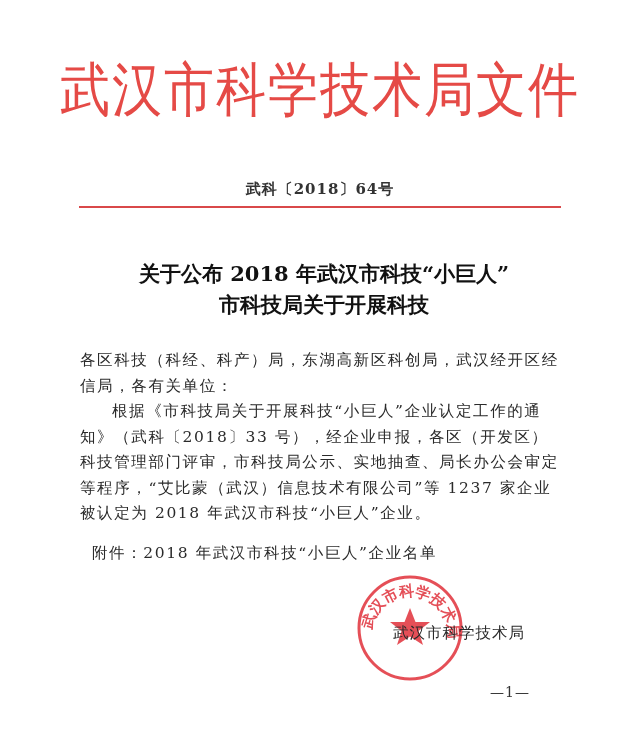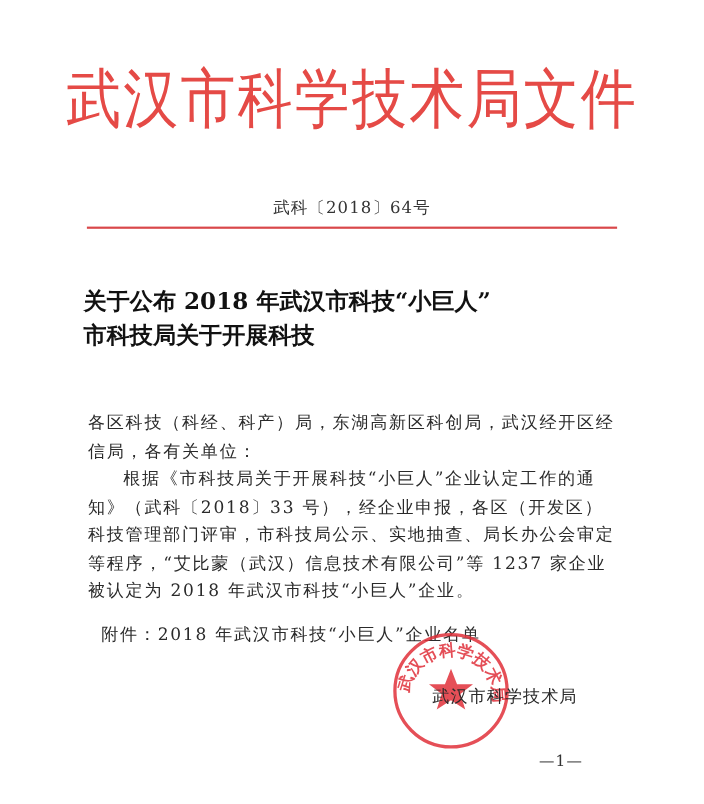--- a/index.html
+++ b/index.html
@@ -5,28 +5,28 @@
   html, body { margin: 0; padding: 0; background: #ffffff; }
   body { width: 640px; height: 731px; position: relative; overflow: hidden;
          font-family: "DejaVu Serif", "Liberation Serif", serif; color: #1a1a1a; }
   .page { position: absolute; left: 0; top: 0; width: 590px; height: 731px; background: #fff; }
 
   .masthead { position: absolute; left: 60px; top: 52px; width: 520px; text-align: center;
               font-family: "DejaVu Serif", serif; font-size: 50px; color: #e54a46;
               letter-spacing: 2px; line-height: 64px; transform: scaleY(1.18); transform-origin: top center; }
 
   .docno { position: absolute; left: 0; top: 180px; width: 640px; text-align: center;
-           font-size: 15px; color: #333; letter-spacing: 1px; }
+           font-size: 15px; color: #333; letter-spacing: 1px; font-weight: bold; }
 
   .redline { position: absolute; left: 79px; top: 206px; width: 482px; height: 2px; background: #d9484a; }
 
-  .title { position: absolute; left: 76px; top: 258px; width: 520px; 
+  .title { position: absolute; left: 64px; top: 258px; width: 520px; text-align: center;
            font-size: 21px; font-weight: bold; line-height: 31px; color: #111; }
 
-  .body { position: absolute; left: 80px; top: 372px; width: 480px; font-size: 15.5px;
+  .body { position: absolute; left: 80px; top: 348px; width: 480px; font-size: 15.5px;
           line-height: 25.5px; color: #2a2a2a; letter-spacing: 1.6px; }
   .body p { margin: 0; }
   .indent { text-indent: 32px; }
   .attach { margin-top: 14px !important; text-indent: 0; padding-left: 12px; }
 
   .signer { position: absolute; left: 325px; top: 620px; width: 200px; font-size: 15.5px;
             line-height: 26px; color: #2a2a2a; text-align: right; letter-spacing: 1px; }
 
   .stamp { position: absolute; left: 356px; top: 574px; width: 108px; height: 108px; pointer-events: none; }
 

